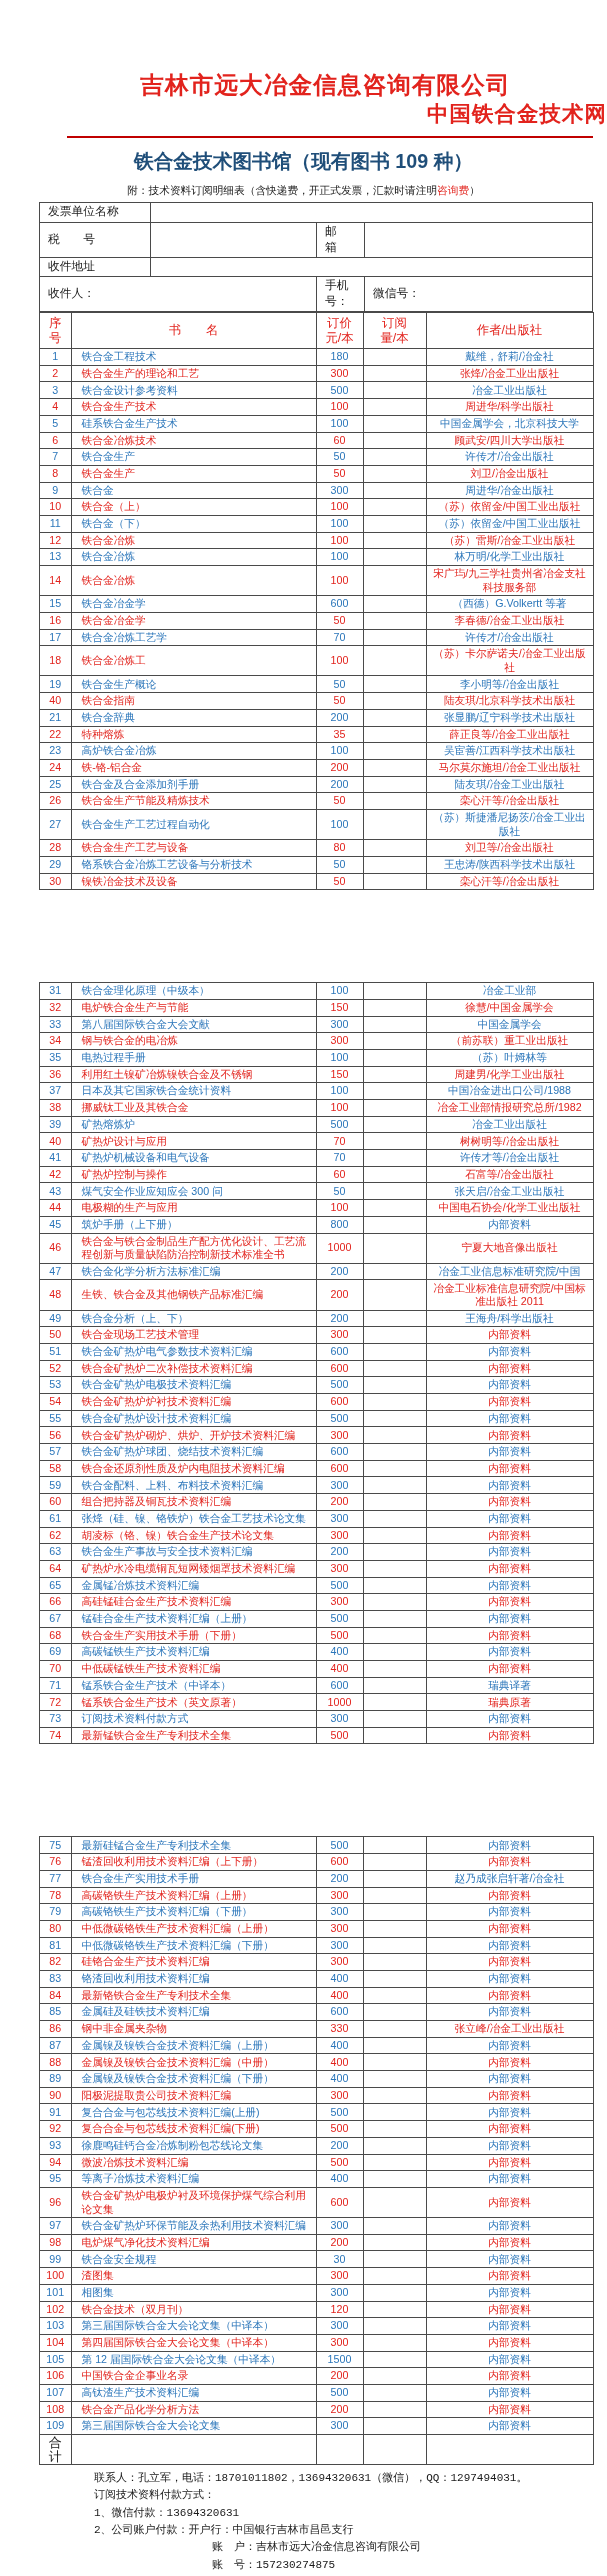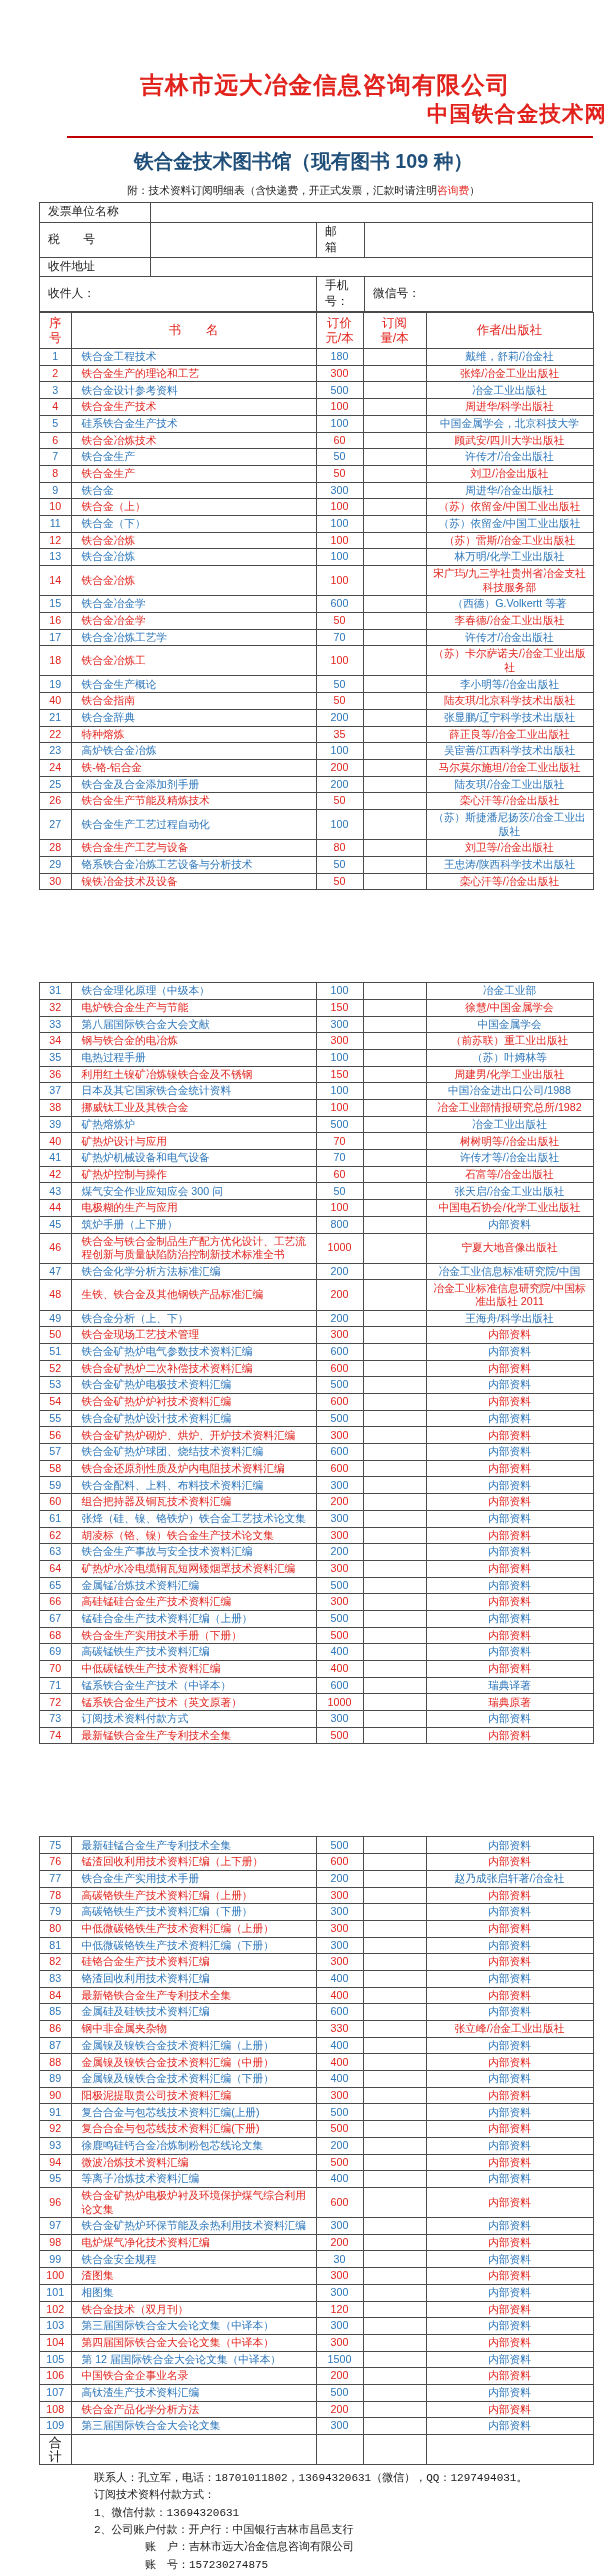--- a/index.html
+++ b/index.html
@@ -35,21 +35,21 @@
   .c-title{text-align:left;padding-left:10px;}
   .c-price{text-align:center;}
   .c-author{text-align:center;}
   .row-blue td{color:var(--blue);}
   .row-red td{color:var(--red);}
   .block{margin-top:92px;}
   .total-row td{color:var(--ink);font-size:13px;height:22.5px;text-align:center;}
   
   .footer{margin:6.7px 0 0 94px;font-size:11px;line-height:13.5px;color:var(--ink);font-family:Liberation Mono, monospace;}
   .footer .fline{margin-top:3.9px;}
-  .footer .indent{margin-left:51px;}
+  .footer .indent{margin-left:118px;}
 </style>
 </head>
 <body>
 
 <div class="company">吉林市远大冶金信息咨询有限公司</div>
 <div class="site">中国铁合金技术网</div>
 <hr class="header-rule">
 
 <div class="page-title">铁合金技术图书馆（现有图书 109 种）</div>
 

